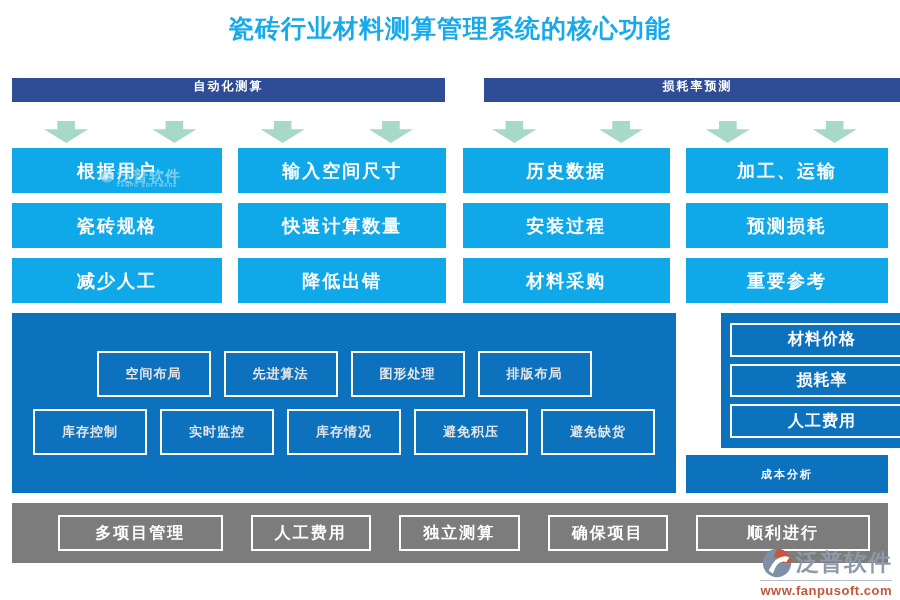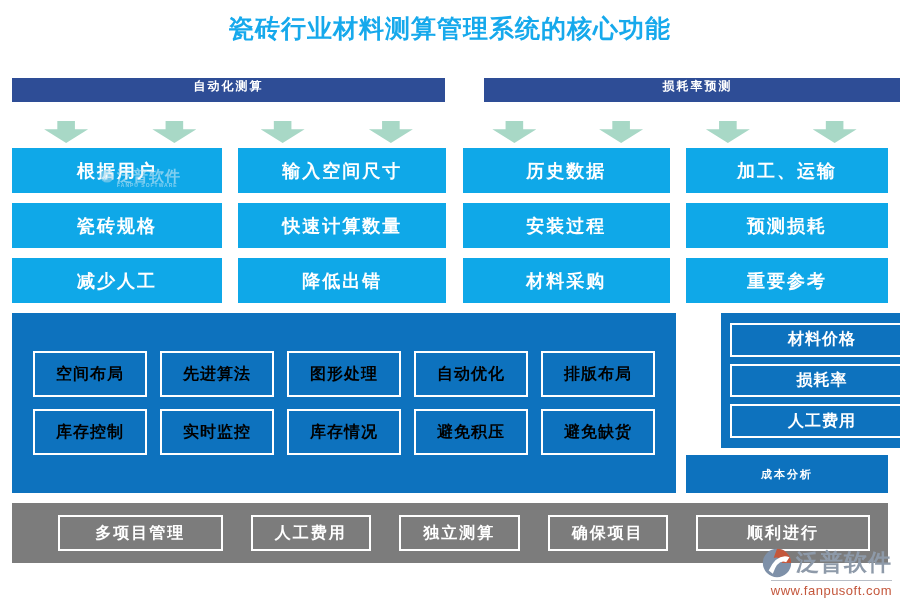--- a/index.html
+++ b/index.html
@@ -32,23 +32,23 @@
   .wm{position:absolute;left:88px;top:20px;opacity:.6;display:flex;
       flex-direction:column;line-height:1;}
   .wm-row{display:flex;align-items:center;gap:3px;}
   .wm-name{font-size:15px;font-weight:bold;color:#cbe9f6;letter-spacing:1px;}
   .wm-sub{font-size:5px;color:#cbe9f6;letter-spacing:1px;margin-left:17px;}
 
   .mid-panel{position:absolute;left:12px;top:313px;width:664px;height:180px;
              background:#0d72be;display:flex;flex-direction:column;
              justify-content:center;gap:12px;}
   .mp-row{display:flex;justify-content:center;gap:13px;}
-  .mp-box{width:110px;height:42px;border:2px solid #ffffff;color:#000000;
+  .mp-box{width:110px;height:42px;border:2px solid #ffffff;color:#e5e5e5;
           display:flex;align-items:center;justify-content:center;
-          font-size:16px;font-weight:bold;letter-spacing:1px;}
+          font-size:13px;font-weight:bold;letter-spacing:1px;}
 
   .right-panel{position:absolute;left:686px;top:313px;width:202px;height:135px;
                background:#0d72be;display:flex;flex-direction:column;
                padding:10px 9px;box-sizing:border-box;gap:7px;margin-left:35px;}
   .rp-box{flex:1;border:2px solid #ffffff;color:#fff;display:flex;
           align-items:center;justify-content:center;
           font-size:16px;font-weight:bold;letter-spacing:1px;}
   .cost-box{position:absolute;left:686px;top:455px;width:202px;height:38px;
             background:#0d72be;color:#fff;display:flex;align-items:center;
             justify-content:center;font-size:11px;font-weight:bold;letter-spacing:2px;}
@@ -58,21 +58,21 @@
               justify-content:space-between;padding:0 18px;box-sizing:border-box;}
   .bb-box{height:36px;border:2px solid #ffffff;color:#fff;display:flex;
           align-items:center;justify-content:center;box-sizing:border-box;
           font-size:16px;font-weight:bold;letter-spacing:2px;margin-left:28px;}
   .w-lg{width:175px;} .w-md{width:128px;} .w-xl{width:185px;}
 
   .brand{position:absolute;right:8px;top:547px;display:flex;
          flex-direction:column;align-items:flex-end;}
   .brand-row{display:flex;align-items:center;gap:4px;}
   .brand-name{font-size:23px;font-weight:bold;color:#8e9aa9;letter-spacing:1px;}
-  .brand-url{font-size:13px;font-weight:normal;color:#c4573c;margin-top:2px;
+  .brand-url{font-size:13px;font-weight:bold;color:#c4573c;margin-top:2px;
              border-top:1px solid #b9bec6;padding-top:2px;letter-spacing:.5px;}
 </style>
 </head>
 <body>
 
 <div class="stage">
 
   <h1 class="title">瓷砖行业材料测算管理系统的核心功能</h1>
 
   <div class="hbar hbar-left">
@@ -150,23 +150,20 @@
       <div class="mp-box">
           <span>空间布局</span>
         </div>
       <div class="mp-box">
           <span>先进算法</span>
         </div>
       <div class="mp-box">
           <span>图形处理</span>
         </div>
       <div class="mp-box">
-          <span>自动优化</span>
-        </div>
-      <div class="mp-box">
           <span>排版布局</span>
         </div>
     </div>
     <div class="mp-row">
       <div class="mp-box">
           <span>库存控制</span>
         </div>
       <div class="mp-box">
           <span>实时监控</span>
         </div>

